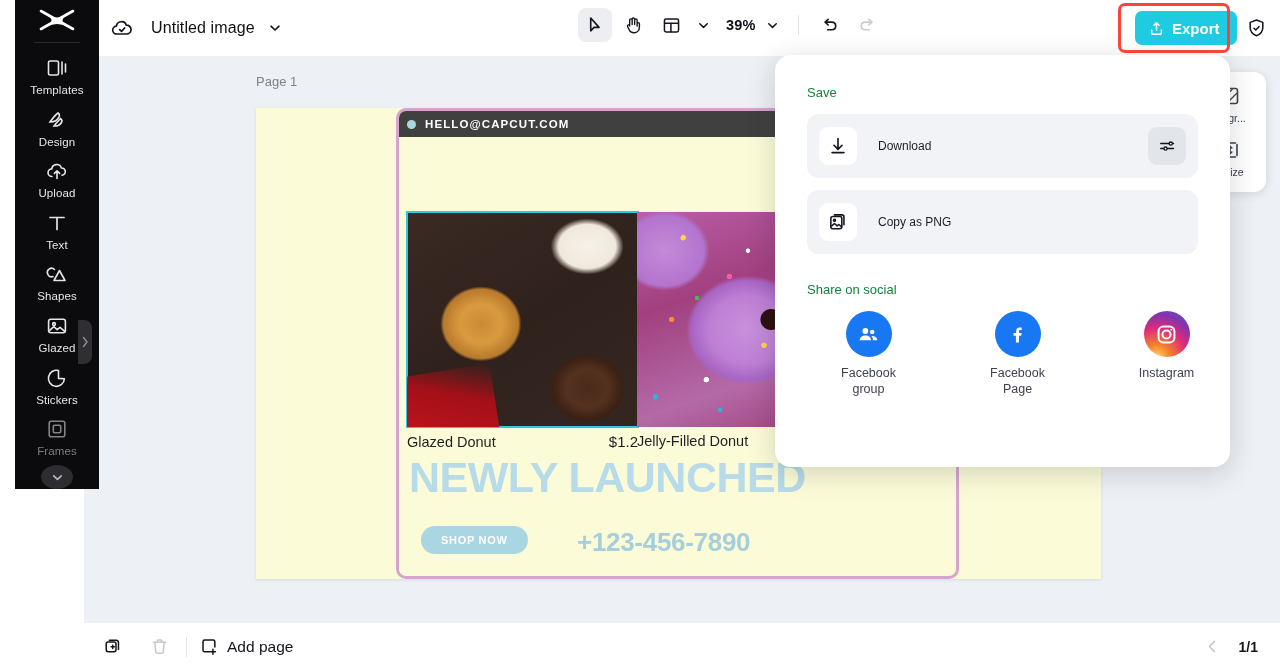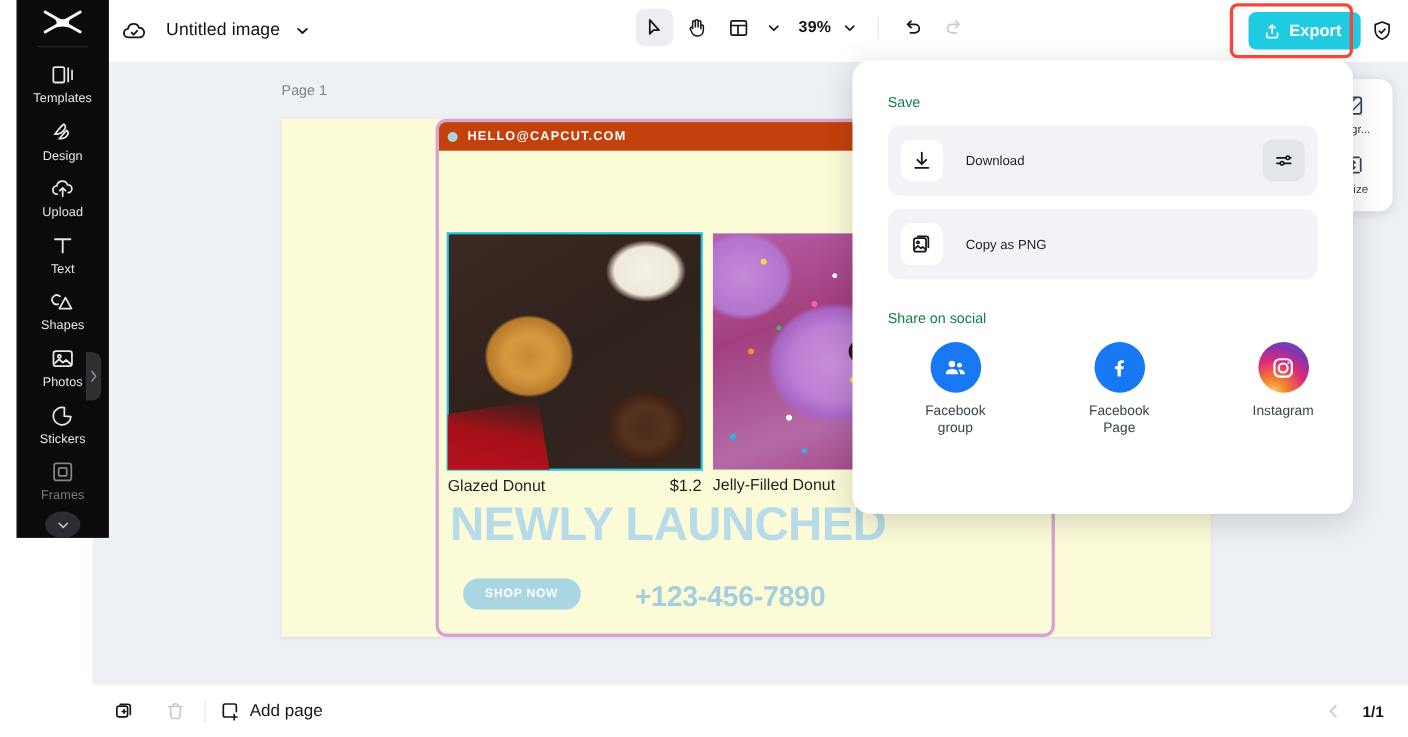--- a/index.html
+++ b/index.html
@@ -138,21 +138,21 @@
   #poster {
     position: absolute; left: 140px; top: 0px;
     width: 563px; height: 471px;
     border: 3px solid #d7a3cf;
     border-radius: 10px;
     background: #fcfbd8;
     overflow: hidden;
   }
   #poster-header {
     position: absolute; left: 0; top: 0; width: 100%; height: 26px;
-    background: #c2410c;
+    background: #404040;
     display: flex; align-items: center; gap: 9px;
     padding-left: 8px;
     text-align: center;
   }
   #poster-header-dot {
     width: 9px; height: 9px; border-radius: 50%; background: #a9d6de;
   }
   #poster-header-text {
     font-size: 11.5px; font-weight: 700; color: #ffffff; letter-spacing: 1.1px;
   }
@@ -165,21 +165,21 @@
     overflow: hidden; position: relative;
   }
   .product-row {
     display: flex; align-items: baseline; justify-content: space-between;
     margin-top: 6px; width: 231px;
   }
   .product-name { font-size: 14.5px; color: #1d2024; }
   .product-price { font-size: 15px; color: #1d2024; }
   #product-1 { left: 8px; }
   #product-1 .product-img { outline: 2.5px solid #2ec8e6; outline-offset: -1px; }
-  #product-2 { left: 249px; }
+  #product-2 { left: 238px; }
 
   
   .photo-glazed {
     width: 100%; height: 100%;
     background:
       radial-gradient(ellipse 52px 40px at 78% 16%, #f6f2ea 0%, #efe8dc 55%, rgba(239,232,220,0) 70%),
       radial-gradient(circle at 73% 15%, #3a2a22 0 9px, rgba(58,42,34,0) 10px),
       radial-gradient(circle at 84% 19%, #3a2a22 0 8px, rgba(58,42,34,0) 9px),
       radial-gradient(ellipse 52px 48px at 32% 52%, #c98a35 0%, #d99a3f 40%, #b87a2c 72%, rgba(184,122,44,0) 78%),
       radial-gradient(circle at 32% 52%, #241612 0 11px, rgba(36,22,18,0) 12px),
@@ -396,21 +396,21 @@
     </div>
 
     <div class="nav-item">
       <span class="nav-icon">
         <svg width="24" height="24" viewBox="0 0 24 24" fill="none" stroke="#e6e6e8" stroke-width="1.6">
           <rect x="3.6" y="5.2" width="16.8" height="13.6" rx="2.2"></rect>
           <circle cx="9" cy="10" r="1.4"></circle>
           <path d="M4.4 16.6l4.4-4 3.4 3.1 2.8-2.4 5 4.3" stroke-linejoin="round"></path>
         </svg>
       </span>
-      <span class="nav-label">Photos</span>
+      <span class="nav-label">Glazed</span>
     </div>
 
     <div class="nav-item">
       <span class="nav-icon">
         <svg width="24" height="24" viewBox="0 0 24 24" fill="none" stroke="#e6e6e8" stroke-width="1.6">
           <path d="M13.5 4.6a8 8 0 1 0 5.9 8.2l-5.9-.4z" stroke-linejoin="round"></path>
         </svg>
       </span>
       <span class="nav-label">Stickers</span>
     </div>

